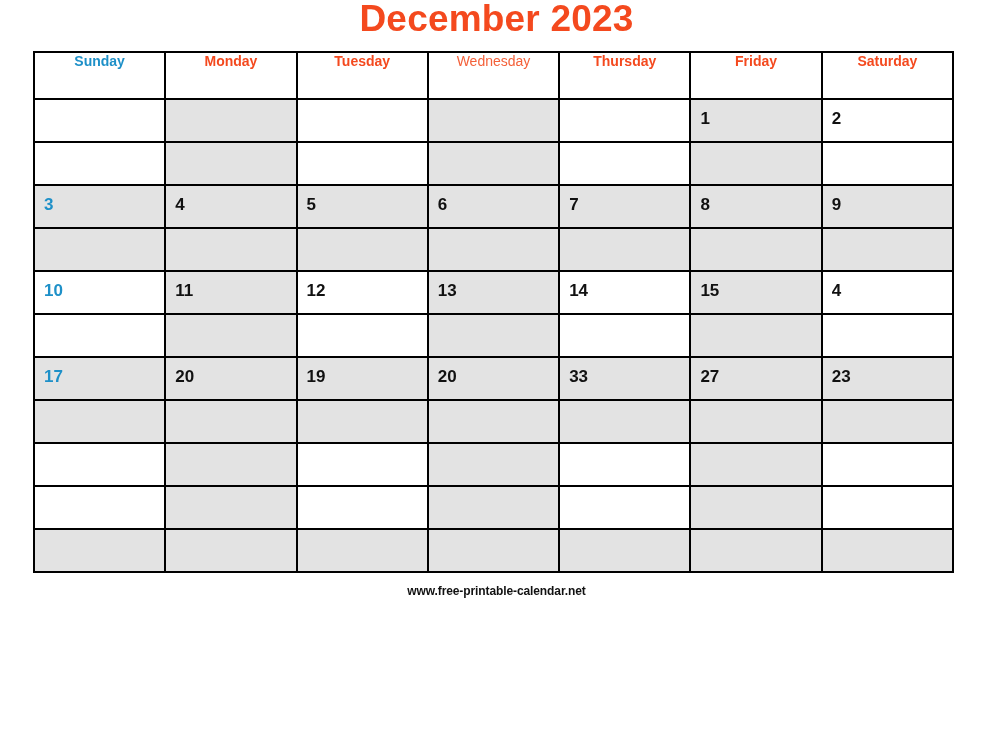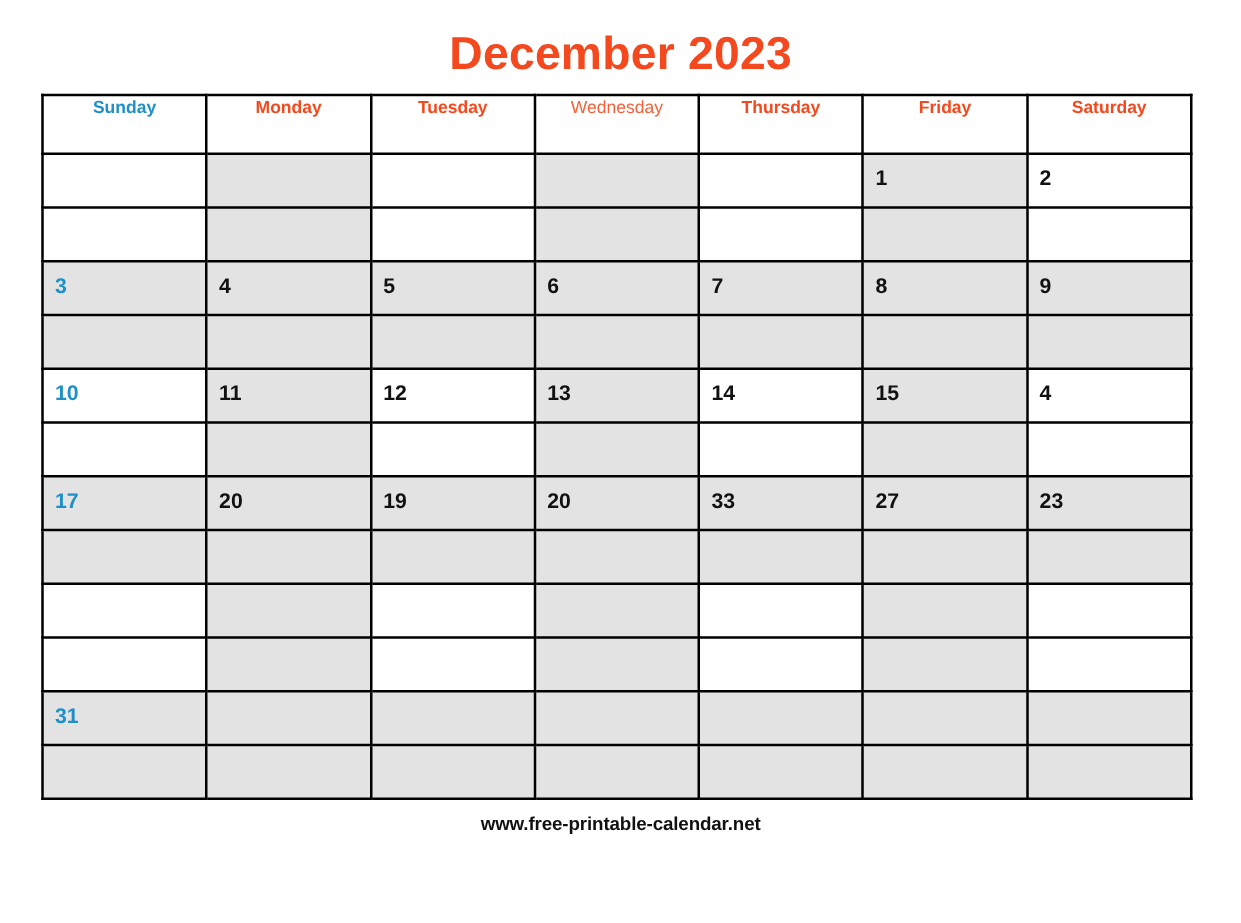--- a/index.html
+++ b/index.html
@@ -21,21 +21,20 @@
     box-sizing: border-box;
   }
 
   
   .title {
     text-align: center;
     font-size: 37px;
     font-weight: bold;
     color: #f4491e;
     letter-spacing: 0.2px;
-    padding-top: 24px;
     padding-bottom: 12px;
     line-height: 1.05;
     user-select: none;
   }
 
   
   .cal-wrap {
     margin: 0 33px 0 33px;
     width: 921px;
   }
@@ -83,21 +82,21 @@
     line-height: 1;
     padding: 10px 0 0 9px;
     user-select: none;
   }
   .daynum.sun  { color: #1e90c8; }
   .daynum.wk   { color: #111111; }
 
   
   .footer {
     text-align: center;
-    font-size: 15px;
+    font-size: 12px;
     font-weight: bold;
     color: #111111;
     padding-top: 11px;
     letter-spacing: -0.1px;
     user-select: none;
   }
 </style>
 </head>
 <body>
 
@@ -249,31 +248,20 @@
           <tr>
             <td class="cell white"></td>
             <td class="cell gray"></td>
             <td class="cell white"></td>
             <td class="cell gray"></td>
             <td class="cell white"></td>
             <td class="cell gray"></td>
             <td class="cell white"></td>
           </tr>
           <tr>
-            <td class="cell gray">
-              <span class="daynum sun">31</span>
-            </td>
-            <td class="cell gray"></td>
-            <td class="cell gray"></td>
-            <td class="cell gray"></td>
-            <td class="cell gray"></td>
-            <td class="cell gray"></td>
-            <td class="cell gray"></td>
-          </tr>
-          <tr>
             <td class="cell gray"></td>
             <td class="cell gray"></td>
             <td class="cell gray"></td>
             <td class="cell gray"></td>
             <td class="cell gray"></td>
             <td class="cell gray"></td>
             <td class="cell gray"></td>
           </tr>
         </tbody>
     </table>

